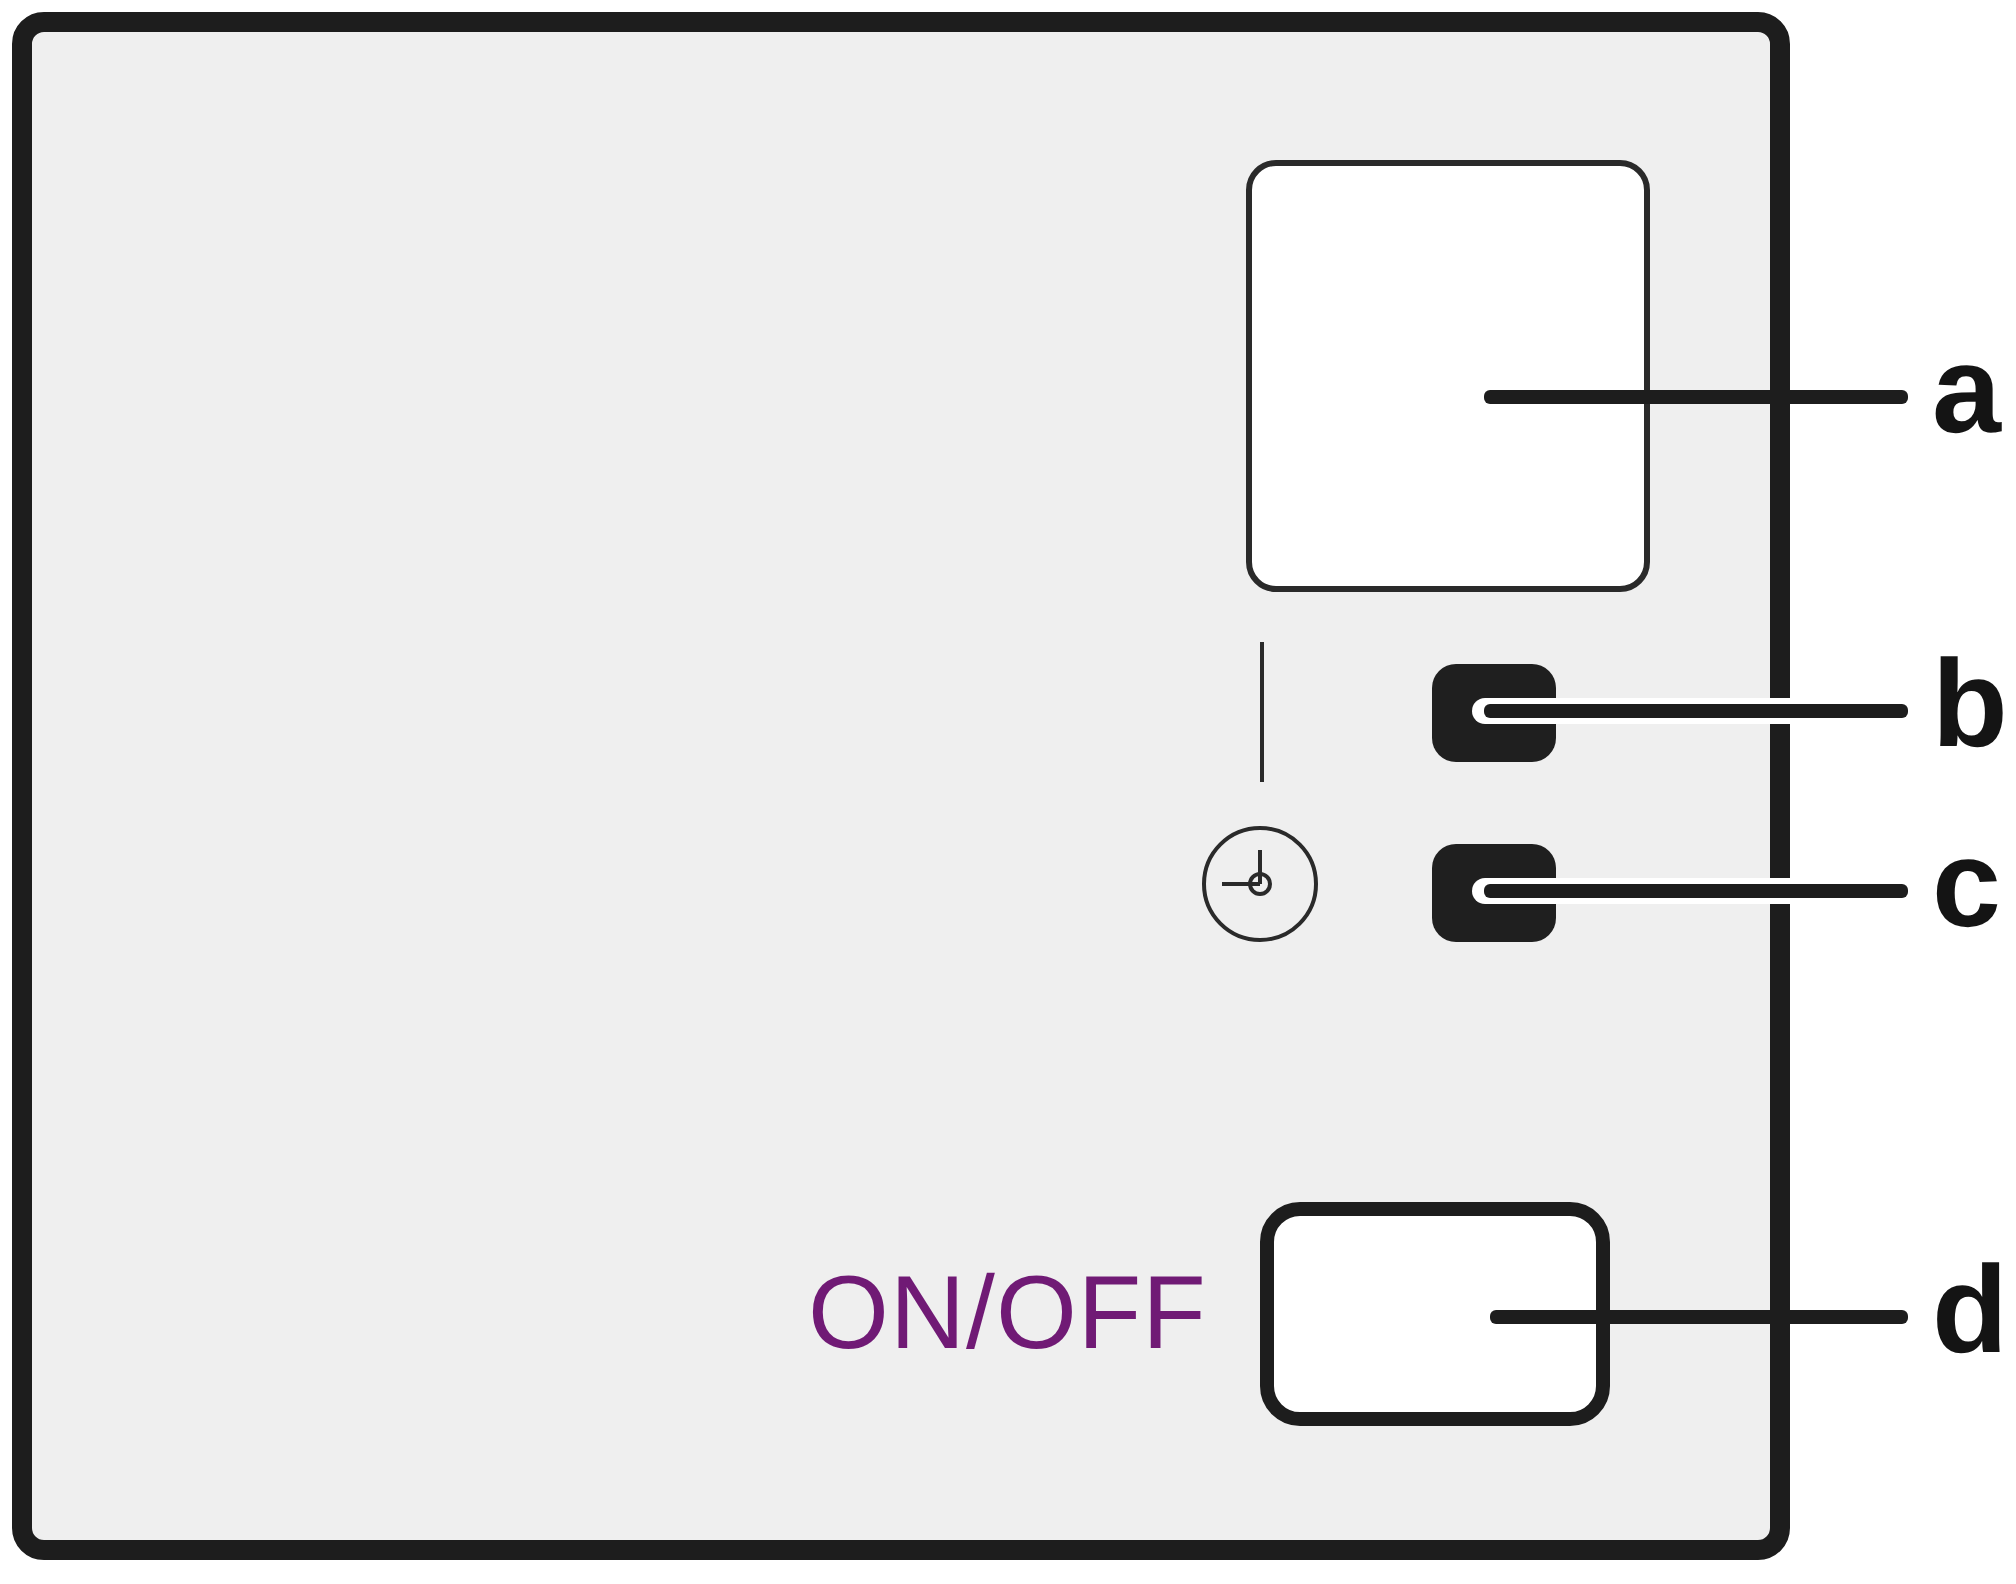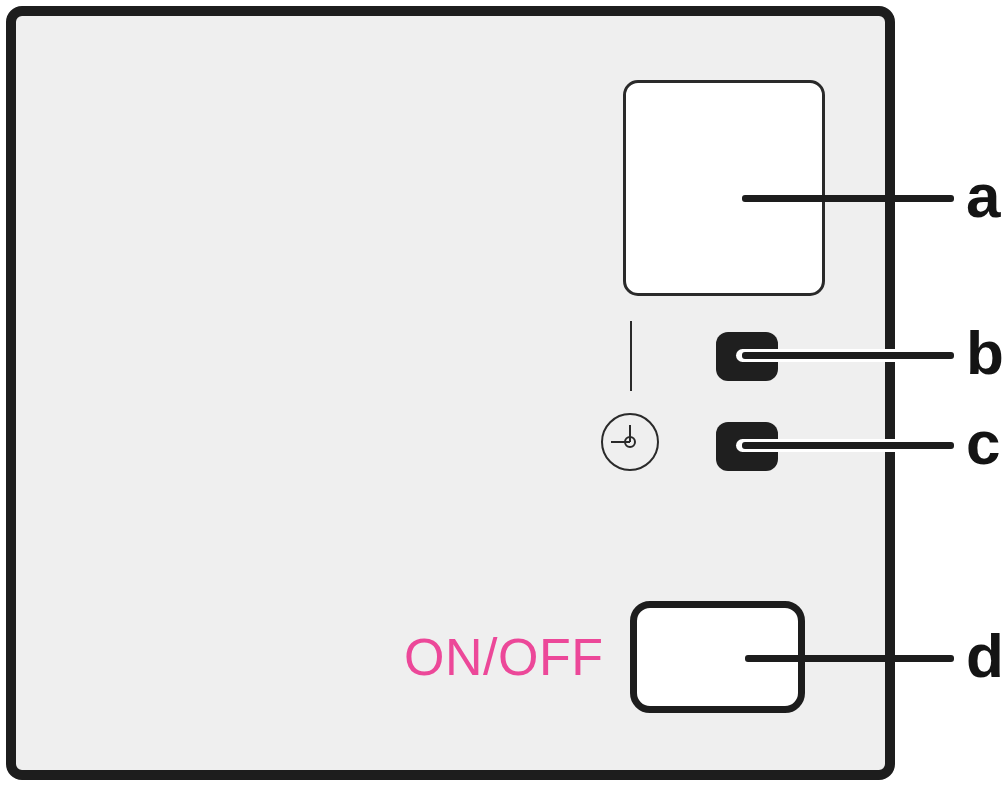--- a/index.html
+++ b/index.html
@@ -73,21 +73,21 @@
     height: 60px;
   }
 
   
   .onoff-label {
     position: absolute;
     left: 404px;
     top: 628px;
     font-size: 52px;
     line-height: 58px;
-    color: #ec4899;
+    color: #701a75;
     letter-spacing: 0.5px;
     white-space: nowrap;
   }
   .onoff-button {
     position: absolute;
     left: 630px;
     top: 601px;
     width: 175px;
     height: 112px;
     box-sizing: border-box;

